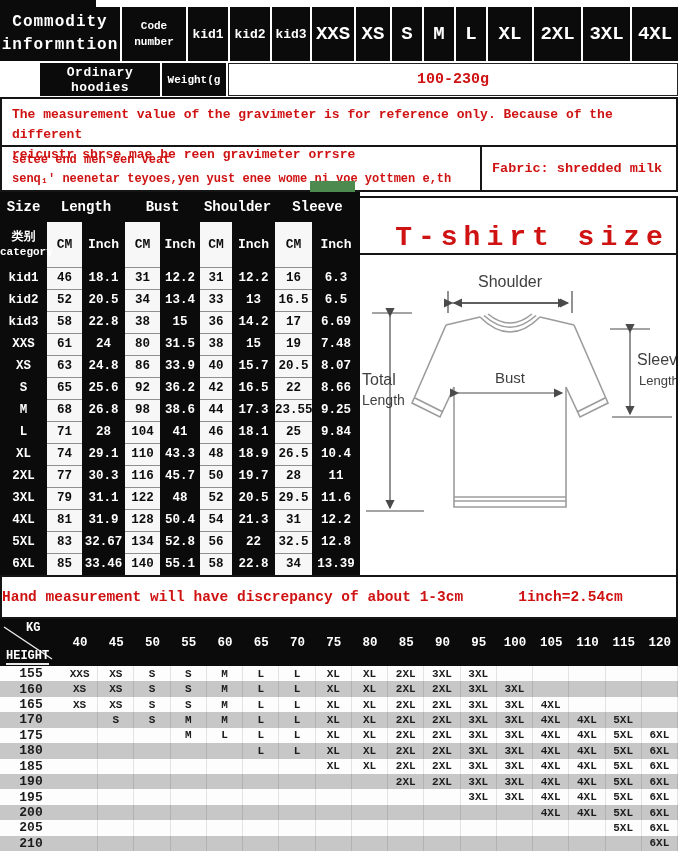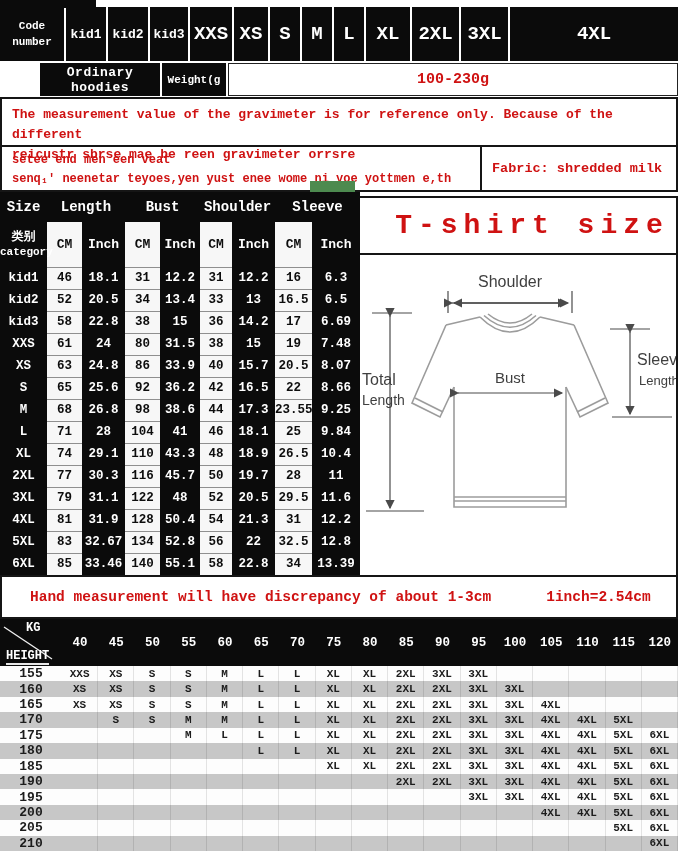--- a/index.html
+++ b/index.html
@@ -43,26 +43,26 @@
   #size-table th, #size-table td { text-align:center; vertical-align:middle; font-weight:bold; padding:0; }
   #size-table .grp { height:30px; font-size:14px; }
   #size-table .sub { height:45px; font-size:13px; }
   #size-table .cat { font-size:11px; line-height:1.3; }
   #size-table .cat .cn { font-size:12px; }
   #size-table tbody td { height:22px; font-size:12.5px; }
   #size-table .cmcell { background:#f7f7f7; color:#0d0d0d; border-bottom:1px solid #8f8f8f;margin-left:28px; }
 
   
   #right-panel { flex:1; display:flex; flex-direction:column; border-top:2px solid #151515; border-right:2px solid #151515; margin-top:4px; }
-  #tshirt-title-box { height:60px; border-bottom:2px solid #151515; display:flex; align-items:center; justify-content:center;padding-left:28px; }
+  #tshirt-title-box { height:60px; border-bottom:2px solid #151515; display:flex; align-items:flex-end; justify-content:center;padding-left:28px; }
   #tshirt-title { font-size:28px; letter-spacing:6px; }
   #diagram-box { flex:1; position:relative; }
 
   
-  #hand-box { left:0; top:575px; width:678px; height:44px; border:2px solid #151515; display:flex; align-items:center; padding-left:28px; font-size:14.5px; }
+  #hand-box { left:0; top:575px; width:678px; height:44px; border:2px solid #151515; display:flex; align-items:center; padding-left:0; font-size:14.5px; }
   #hand-box .sp { display:inline-block; width:55px; }
 
   
   #matrix { left:0; top:619px; width:678px; height:232px; }
   #matrix-head { position:relative; height:47px; background:#0b0b0b; color:#fff; display:grid; grid-template-columns:62px repeat(17,1fr); align-items:center; }
   #matrix-head .wcell { text-align:center; font-size:12.5px; font-weight:bold; }
   #corner { position:relative; height:47px;text-align:right; }
   #kg-label { position:absolute; left:26px; top:2px; font-size:12px; font-weight:bold; }
   #height-label { position:absolute; left:6px; bottom:1px; font-size:12px; font-weight:bold; border-bottom:2px solid #e8e8e8; }
   #corner svg { position:absolute; left:0; top:0; }
@@ -76,20 +76,24 @@
   svg text { font-family:"Liberation Sans","DejaVu Sans",sans-serif; fill:#3f3f3f; }
 </style>
 </head>
 <body>
 
 <div id="page">
 
   <div id="top-tab" class="abs"></div>
 
   <div id="hdr-row1" class="abs">
+    <div class="hcell hc-commodity">
+      <span>Commodity</span>
+      <span>informntion</span>
+    </div>
     <div class="hcell hc-code">
       <span>Code</span>
       <span>number</span>
     </div>
     <div class="hcell hc-kid">kid1</div>
     <div class="hcell hc-kid">kid2</div>
     <div class="hcell hc-kid hc-kid3">kid3</div>
     <div class="hcell hc-xxs">XXS</div>
     <div class="hcell hc-xs">XS</div>
     <div class="hcell hc-s1">S</div>

